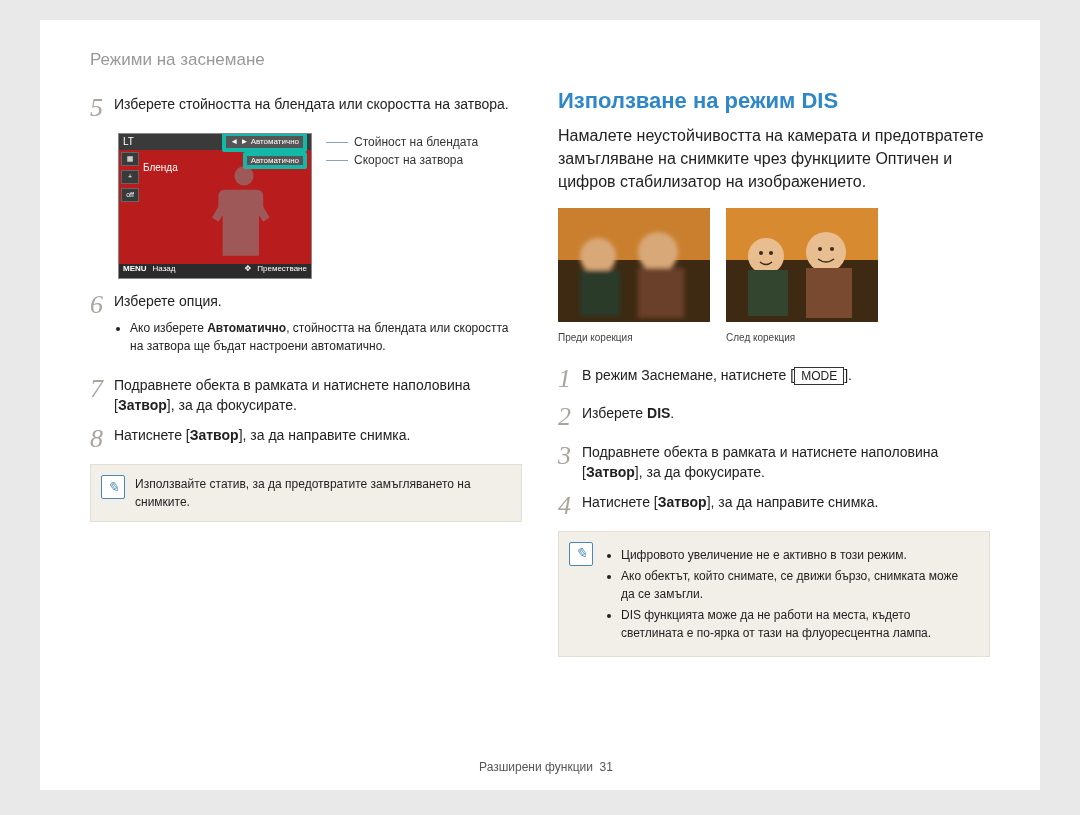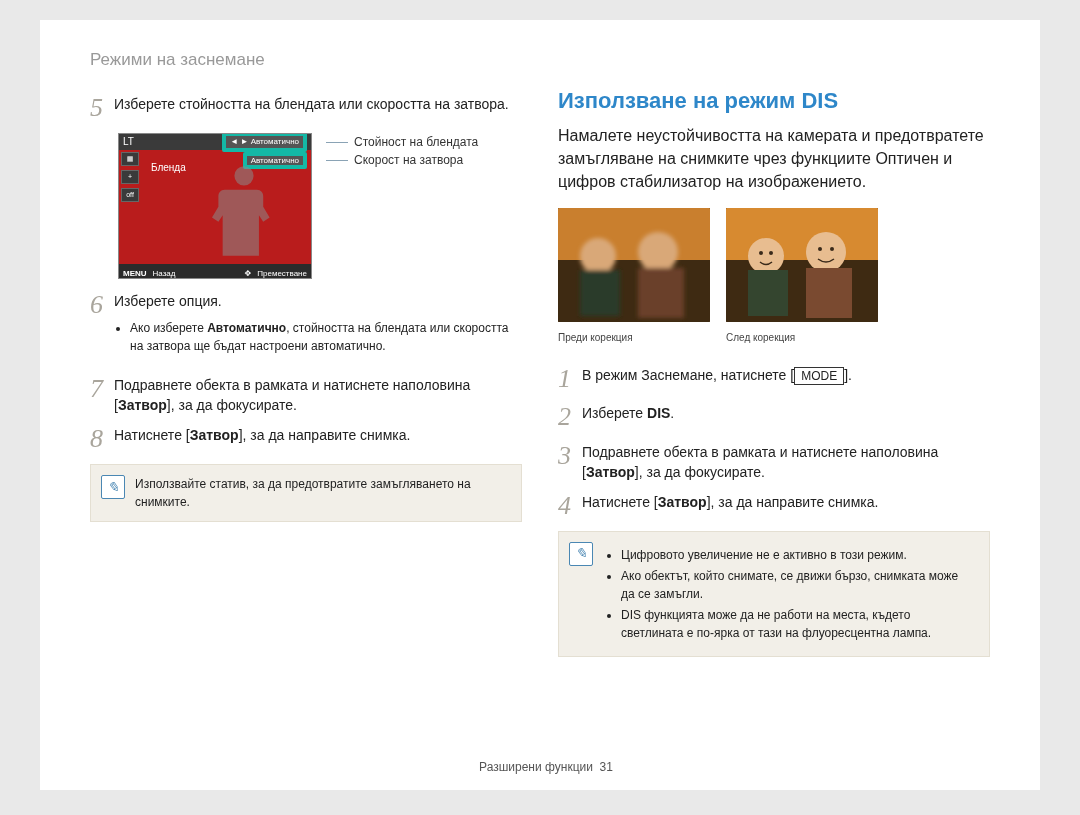--- a/index.html
+++ b/index.html
@@ -16,23 +16,23 @@
 h2.section{color:#2e87c9;font-weight:700;font-size:22px;margin:0 0 10px}
 .lead{font-size:16px;line-height:1.45;margin-bottom:14px}
 
 .lcdwrap{display:flex;align-items:flex-start;gap:14px;margin:6px 0 12px 28px}
 .lcd{width:192px;height:144px;border:1px solid #888;background:#b91c1c;position:relative;overflow:hidden;font-size:10px;color:#fff}
 .lcd-top{height:16px;background:#3a3a3a;display:flex;align-items:center;padding:0 4px;gap:4px}
 .pill{background:#555;border:4px solid #14b8a6;border-radius:2px;font-size:8px;padding:0 4px;line-height:12px;margin-left:auto}
 .arrow-lr{font-size:8px}
 .lcd-side{position:absolute;left:2px;top:18px;display:flex;flex-direction:column;gap:4px}
 .ic{width:16px;height:12px;background:#3a3a3a;border:1px solid #666;font-size:7px;display:flex;align-items:center;justify-content:center}
-.lcd-label{position:absolute;left:32px;top:28px;font-size:10px}
+.lcd-label{position:absolute;left:24px;top:28px;font-size:10px}
 .silh{position:absolute;left:90px;top:28px;width:70px;height:96px;opacity:.55}
-.lcd-bot{position:absolute;bottom:0;left:0;right:0;height:14px;background:#2b2b2b;display:flex;align-items:flex-end;padding:0 4px;gap:6px;font-size:8px}
+.lcd-bot{position:absolute;bottom:0;left:0;right:0;height:14px;background:#2b2b2b;display:flex;align-items:flex-start;padding:0 4px;gap:6px;font-size:8px}
 .lcd-bot .sp{flex:1}
 .callouts{font-size:12px;color:#333;line-height:1.5}
 .callouts div::before{content:"";display:inline-block;width:22px;border-top:1px solid #8aa3b5;vertical-align:middle;margin-right:6px}
 
 .note{background:#f2efe8;border:1px solid #e4dfd2;padding:10px 12px 10px 44px;font-size:12px;position:relative;line-height:1.5;margin-top:10px}
 .note-icon{position:absolute;left:10px;top:10px;width:22px;height:22px;border:1px solid #4a87b3;color:#4a87b3;display:flex;align-items:center;justify-content:center;font-style:italic;font-family:Georgia,serif;border-radius:2px;background:#fff;font-size:14px}
 .note ul{margin:4px;padding-left:14px}
 .note li{margin:3px 0}
 
 .photos{display:flex;gap:16px;margin:4px 0 6px}

